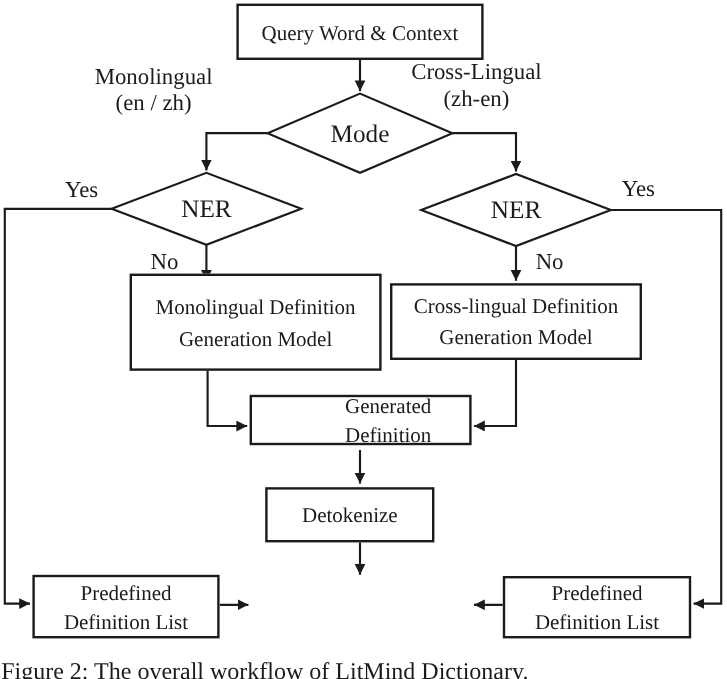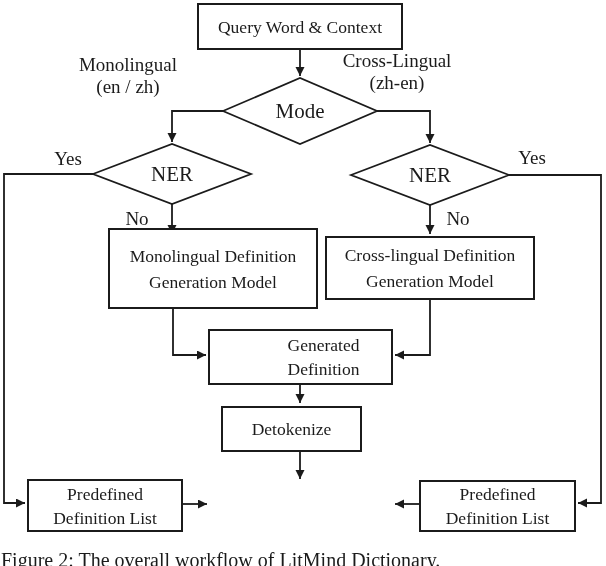--- a/index.html
+++ b/index.html
@@ -21,21 +21,21 @@
   }
   .lbl{
     position:absolute;text-align:center;font-size:19px;line-height:22px;white-space:nowrap;
   }
   .diamond-lbl{
     position:absolute;text-align:center;font-size:21px;line-height:24px;
   }
   .node-query{left:197px;top:3px;width:206px;height:47px;}
   .node-mono-model{left:68px;top:228px;width:210px;height:81px;line-height:26px;margin-left:40px;}
   .node-cross-model{left:325px;top:236px;width:210px;height:64px;line-height:26px;}
-  .node-generated{left:208px;top:329px;width:185px;height:56px;padding-left:46px;}
+  .node-generated{left:208px;top:329px;width:185px;height:42px;padding-left:46px;}
   .node-detokenize{left:221px;top:406px;width:141px;height:46px;}
   .node-pre-left{left:27px;top:479px;width:156px;height:53px;line-height:24px;}
   .node-displayed{left:209px;top:481px;width:184px;height:51px;}
   .node-pre-right{left:419px;top:480px;width:157px;height:52px;line-height:24px;}
   .lbl-mono{left:48px;top:54px;width:160px;}
   .lbl-cross{left:317px;top:50px;width:160px;}
   .lbl-yes-left{left:46px;top:148px;width:44px;}
   .lbl-yes-right{left:510px;top:147px;width:44px;}
   .lbl-no-left{left:113px;top:208px;width:48px;}
   .lbl-no-right{left:434px;top:208px;width:48px;}

